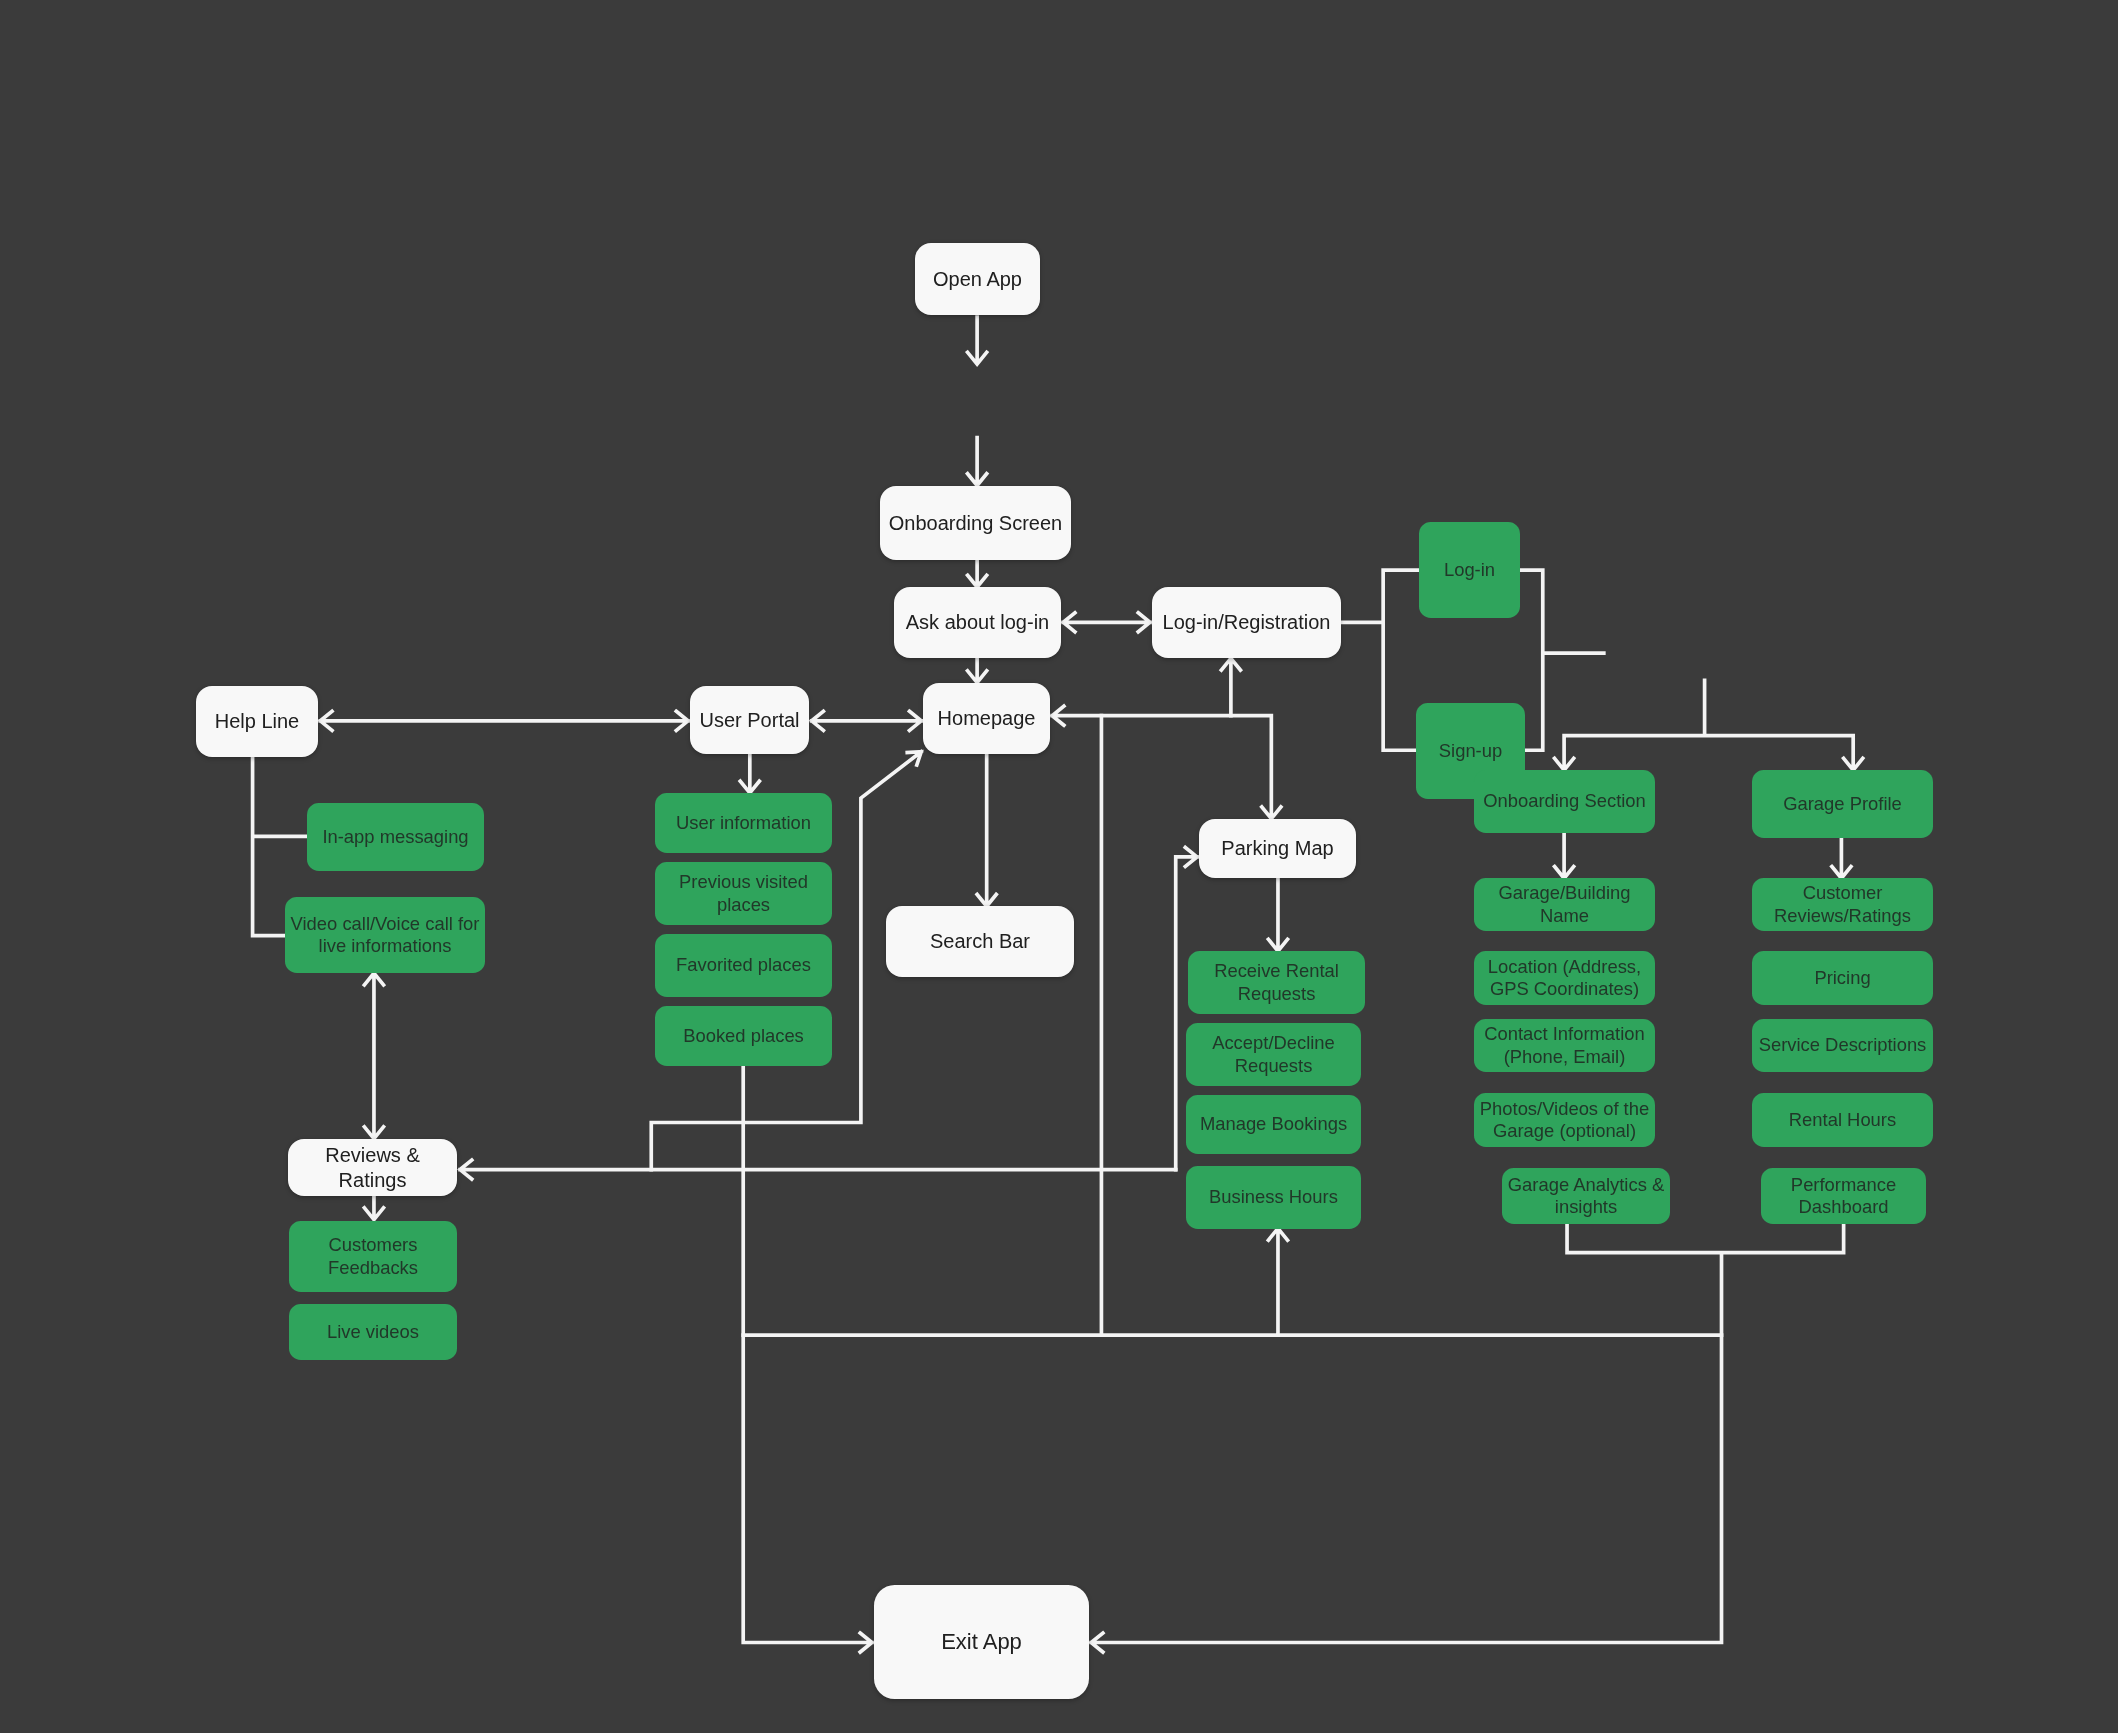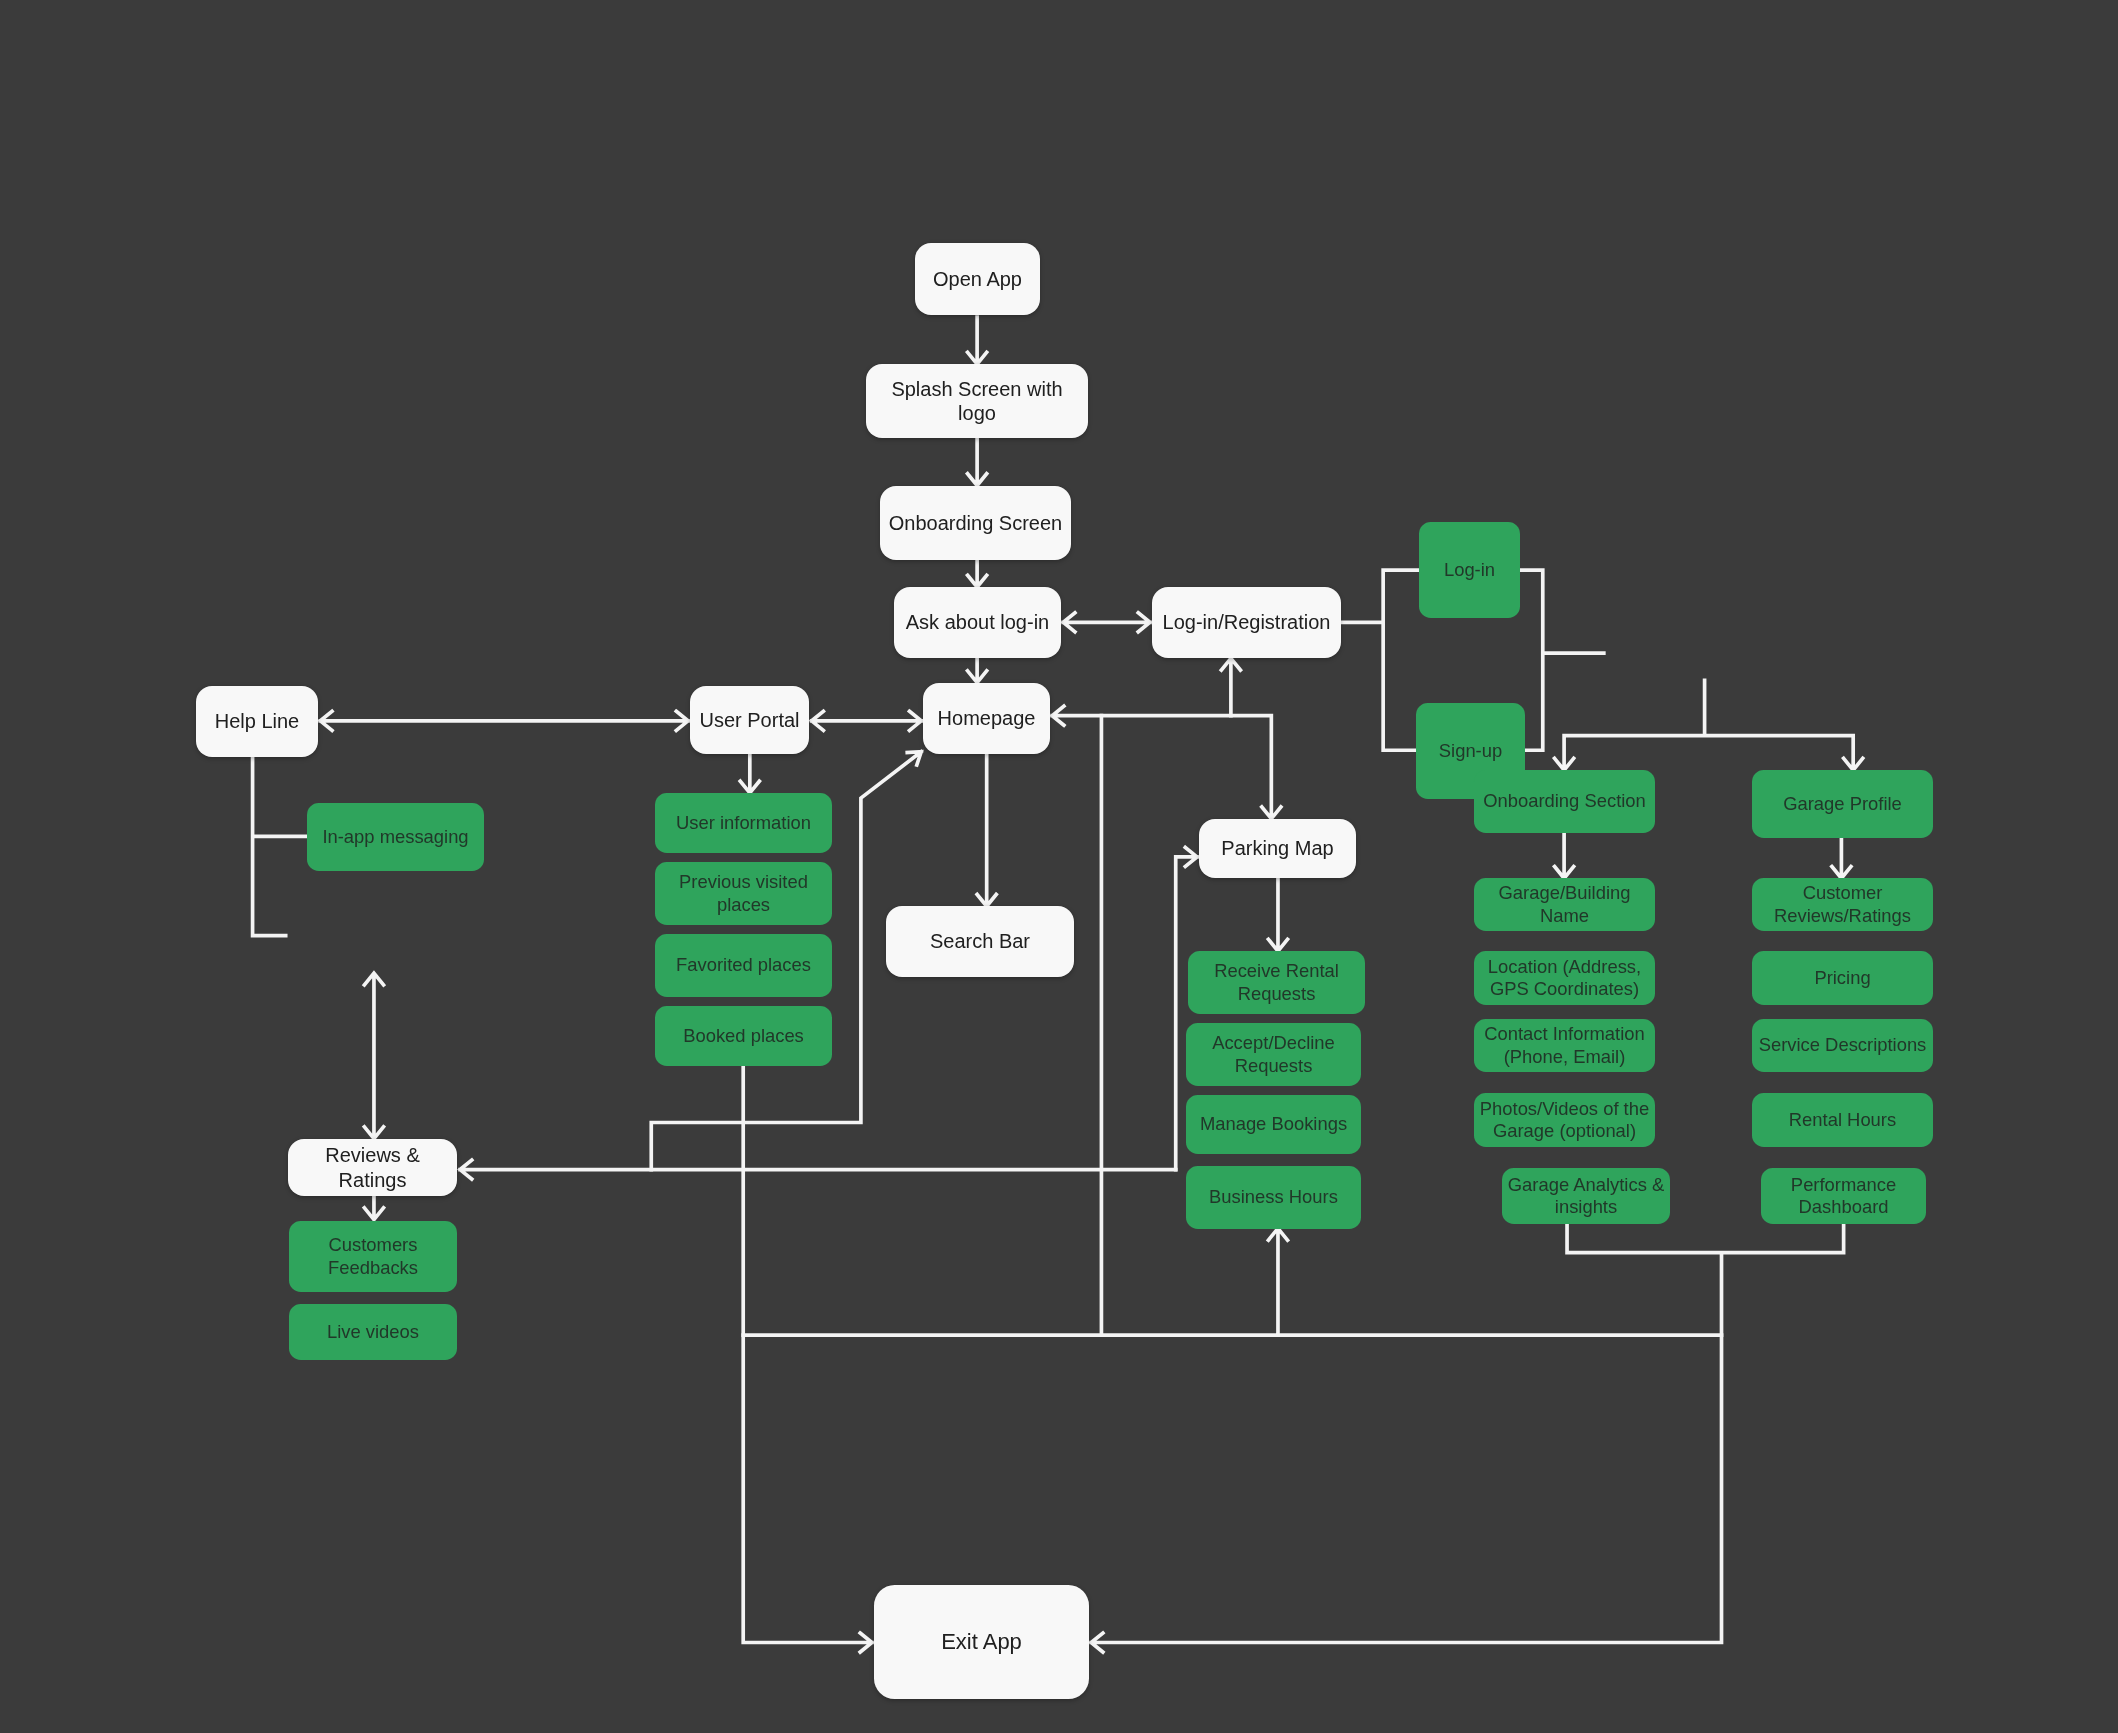--- a/index.html
+++ b/index.html
@@ -66,32 +66,32 @@
 
     <path d="M885 1590 L885 1526 L1170 1526 L1170 1085 L1252 1022 M1246 1040 L1252 1022 L1233 1023"></path>
 
     <path d="M1010 1815 L2340 1815 M1737 1815 L1737 1673 M1724 1686 L1737 1670 L1750 1686"></path>
 
     <path d="M2130 1662 L2130 1703 M2506 1664 L2506 1703 M2130 1703 L2506 1703
              M2340 1703 L2340 2233 L1483 2233 M1499 2220 L1483 2233 L1499 2246"></path>
   </svg>
 
   <div class="node white" style="left:915px;top:243px;width:125px;height:72px;">Open App</div>
-  <div class="node white" style="left:866px;top:364px;width:222px;height:74px;">Splash Screen with logo</div>
   <div class="node white" style="left:880px;top:486px;width:191px;height:74px;">Onboarding Screen</div>
   <div class="node white" style="left:894px;top:587px;width:167px;height:71px;">Ask about log-in</div>
   <div class="node white" style="left:1152px;top:587px;width:189px;height:71px;">Log-in/Registration</div>
   <div class="node green" style="left:1419px;top:522px;width:101px;height:96px;">Log-in</div>
   <div class="node green" style="left:1416px;top:703px;width:109px;height:96px;">Sign-up</div>
 
   <div class="node white" style="left:196px;top:686px;width:122px;height:71px;">Help Line</div>
   <div class="node white" style="left:690px;top:686px;width:119px;height:68px;">User Portal</div>
   <div class="node white" style="left:923px;top:683px;width:127px;height:71px;">Homepage</div>
 
   <div class="node green" style="left:307px;top:803px;width:177px;height:68px;">In-app messaging</div>
+  <div class="node green" style="left:285px;top:897px;width:200px;height:76px;">Video call/Voice call for live informations</div>
 
   <div class="node green" style="left:655px;top:793px;width:177px;height:60px;">User information</div>
   <div class="node green" style="left:655px;top:862px;width:177px;height:63px;">Previous visited places</div>
   <div class="node green" style="left:655px;top:934px;width:177px;height:63px;">Favorited places</div>
   <div class="node green" style="left:655px;top:1006px;width:177px;height:60px;">Booked places</div>
 
   <div class="node white" style="left:886px;top:906px;width:188px;height:71px;">Search Bar</div>
   <div class="node white" style="left:1199px;top:819px;width:157px;height:59px;">Parking Map</div>
   <div class="node green" style="left:1188px;top:951px;width:177px;height:63px;">Receive Rental Requests</div>
   <div class="node green" style="left:1186px;top:1023px;width:175px;height:63px;">Accept/Decline Requests</div>

